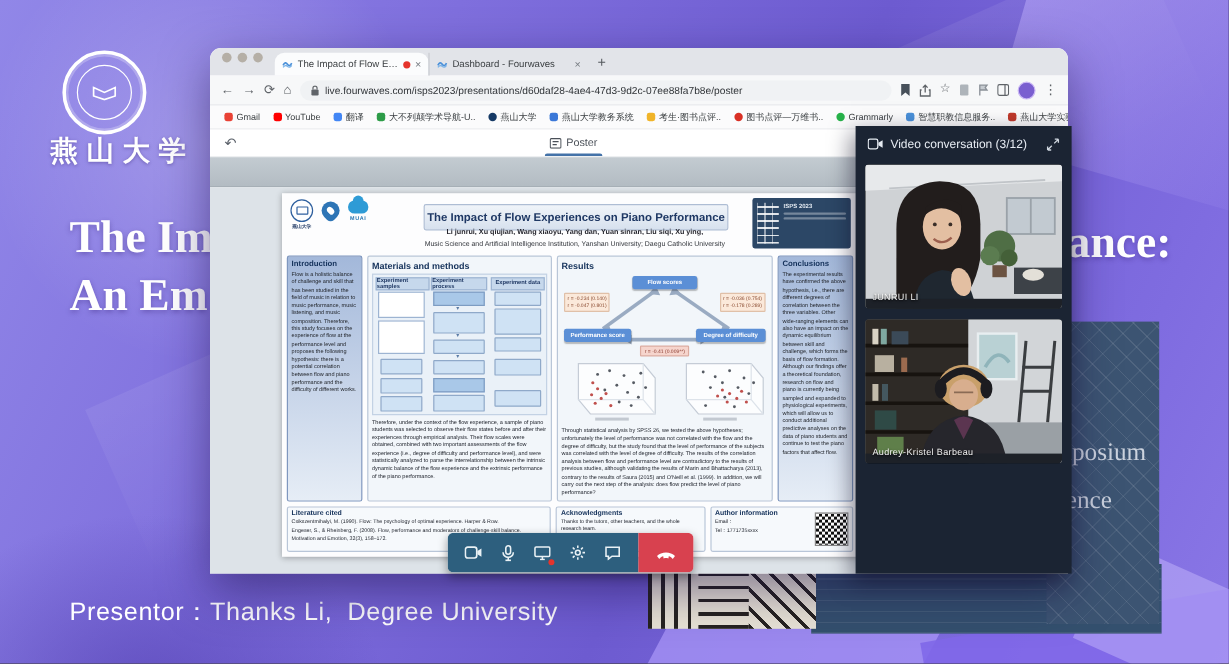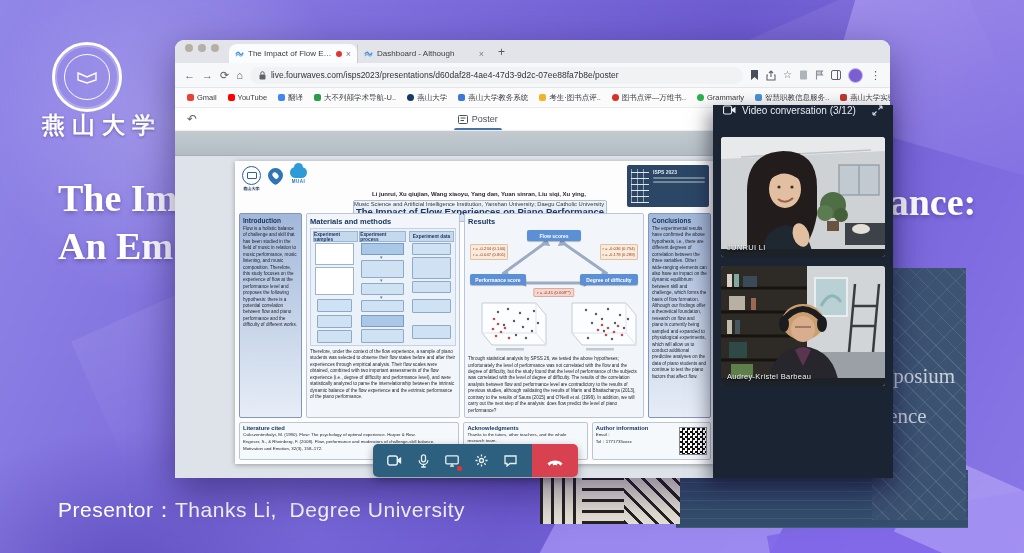--- a/index.html
+++ b/index.html
@@ -103,21 +103,21 @@
   .plogo1-txt{font-size:4px;color:#1f3864;font-weight:bold;}
   .plogo2{width:15px;height:15px;background:#2e75b6;border-radius:50% 50% 50% 4px;transform:rotate(-45deg);margin-top:2px;
     display:flex;align-items:center;justify-content:center;}
   .plogo2 s{display:block;width:5px;height:7px;background:#fff;border-radius:50% 50% 50% 2px;text-decoration:none;}
   .plogo3{display:flex;flex-direction:column;align-items:center;gap:1px;margin-top:1px;}
   .plogo3 .cloud{width:17px;height:11px;background:#2e9bd6;border-radius:6px;position:relative;}
   .plogo3 .cloud::after{content:"";position:absolute;left:4px;top:-4px;width:9px;height:9px;background:#2e9bd6;border-radius:50%;}
   .plogo3-txt{font-size:4.5px;font-weight:bold;color:#2775b0;letter-spacing:.5px;}
   .p-titlebox{position:absolute;left:118px;top:9px;width:252px;height:20px;
     background:linear-gradient(#f0f4f9,#d7e1ee);border:1px solid #aebdd4;border-radius:2px;
-    display:flex;align-items:center;justify-content:center;font-size:9.5px;font-weight:bold;color:#1f3864;margin-top:30px;}
+    display:flex;align-items:center;justify-content:center;font-size:9.5px;font-weight:bold;color:#1f3864;}
   .p-badge{position:absolute;right:6px;top:4px;width:74px;height:34px;background:#2c4766;border-radius:2px;display:flex;gap:4px;padding:4px;}
   .p-badge .grid{width:18px;height:100%;background:
     repeating-linear-gradient(0deg,rgba(255,255,255,.85) 0 1.5px,transparent 1.5px 6px),
     repeating-linear-gradient(90deg,rgba(255,255,255,.5) 0 1px,transparent 1px 6px);}
   .p-badge .bcol{flex:1;display:flex;flex-direction:column;gap:2px;}
   .p-badge .btxt{font-size:5px;color:#dfe6ee;font-weight:bold;}
   .p-badge .bline{height:2px;background:rgba(255,255,255,.35);border-radius:1px;}
   .p-authors{position:absolute;left:86px;top:30px;width:316px;text-align:center;font-size:6px;font-weight:bold;color:#26262e;}
   .p-affil{position:absolute;left:66px;top:40px;width:356px;text-align:center;font-size:5.8px;color:#33363c;}
   .p-body{position:absolute;left:4px;right:4px;top:52px;bottom:46px;display:flex;gap:4px;}
@@ -148,21 +148,21 @@
   .p-foot{position:absolute;left:4px;right:4px;bottom:4px;height:38px;display:flex;gap:4px;}
   .fbox{background:#f6f9fc;border:1px solid #b9c6d8;border-radius:2px;padding:2px 3px;overflow:hidden;}
   .fbox h5{margin:0;font-size:5.8px;color:#14315a;}
   .fbox p{margin:1px 0 0;font-size:4.4px;line-height:1.45;color:#232730;}
   .flit{flex:2.1;} .fack{flex:1.15;} .fauth{flex:1.1;display:flex;gap:3px;}
   .qr{width:26px;height:26px;align-self:center;flex:none;border:1px solid #888;
     background:repeating-conic-gradient(#111 0% 25%,#fff 0% 50%);background-size:5px 5px;}
   
   .vpanel{left:713px;top:105px;width:180px;height:373px;background:#1b2433;z-index:30;
     box-shadow:-4px 6px 18px rgba(10,8,30,.5);}
-  .vhead{height:30px;display:flex;gap:6px;padding:0 10px;color:#e6ebf2;font-size:10px;}
+  .vhead{height:30px;display:flex;align-items:center;gap:6px;padding:0 10px;color:#e6ebf2;font-size:10px;}
   .vtile{position:relative;width:164px;height:120px;margin:2px auto 9px;border-radius:3px;overflow:hidden;background:#000;}
   .vname{position:absolute;left:6px;bottom:5px;font-size:7.5px;color:#f3f3f3;text-shadow:0 1px 2px #000;letter-spacing:.3px;}
   
   .meetbar{left:373px;top:444px;width:205px;height:33px;border-radius:5px;overflow:hidden;display:flex;z-index:40;
     box-shadow:0 3px 8px rgba(0,0,0,.35);}
   .mb-left{flex:1;background:#2d5f7e;display:flex;align-items:center;justify-content:space-evenly;}
   .mb-red{width:46px;background:#d8414f;display:flex;align-items:center;justify-content:center;}
   .mbi{position:relative;width:16px;height:16px;display:flex;align-items:center;justify-content:center;}
   .badge{position:absolute;right:-2px;bottom:-2px;width:5px;height:5px;border-radius:50%;background:#e5342c;}
 </style>
@@ -225,21 +225,21 @@
           </svg>
         <span class="t-title">The Impact of Flow Exper...</span>
         <span class="recdot"></span>
         <span class="t-close">×</span>
       </div>
       <div class="tab inactive">
         <svg class="favicon" viewBox="0 0 10 10">
             <path d="M1 6 Q3 2 5 5 T9 4" fill="none" stroke="#4a90d9" stroke-width="1.6"></path>
             <path d="M1 8 Q3 5 5 7 T9 6" fill="none" stroke="#7db4e8" stroke-width="1.2"></path>
           </svg>
-        <span class="t-title">Dashboard - Although</span>
+        <span class="t-title">Dashboard - Fourwaves</span>
         <span class="t-close">×</span>
       </div>
       <div class="newtab">+</div>
     </div>
 
     <div class="navbar">
       <span class="navic">←</span>
       <span class="navic">→</span>
       <span class="navic">⟳</span>
       <span class="navic">⌂</span>

